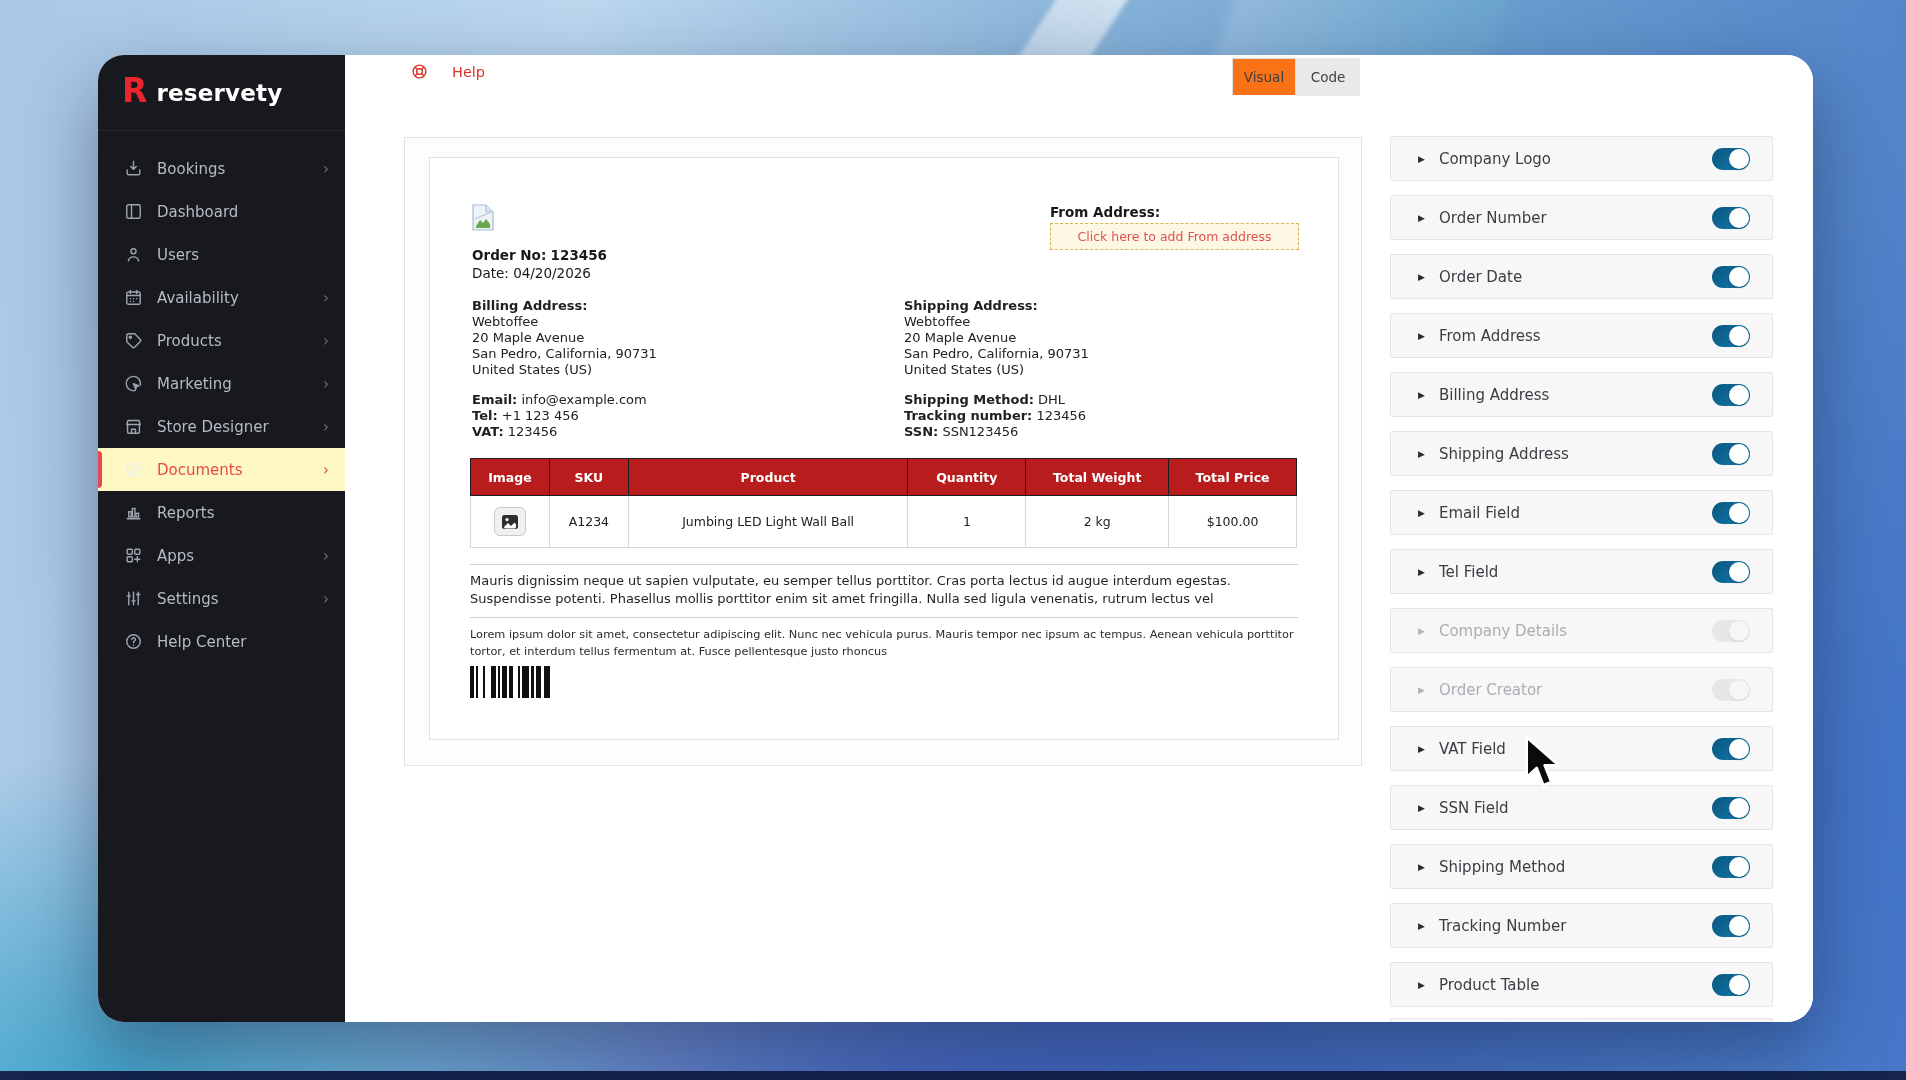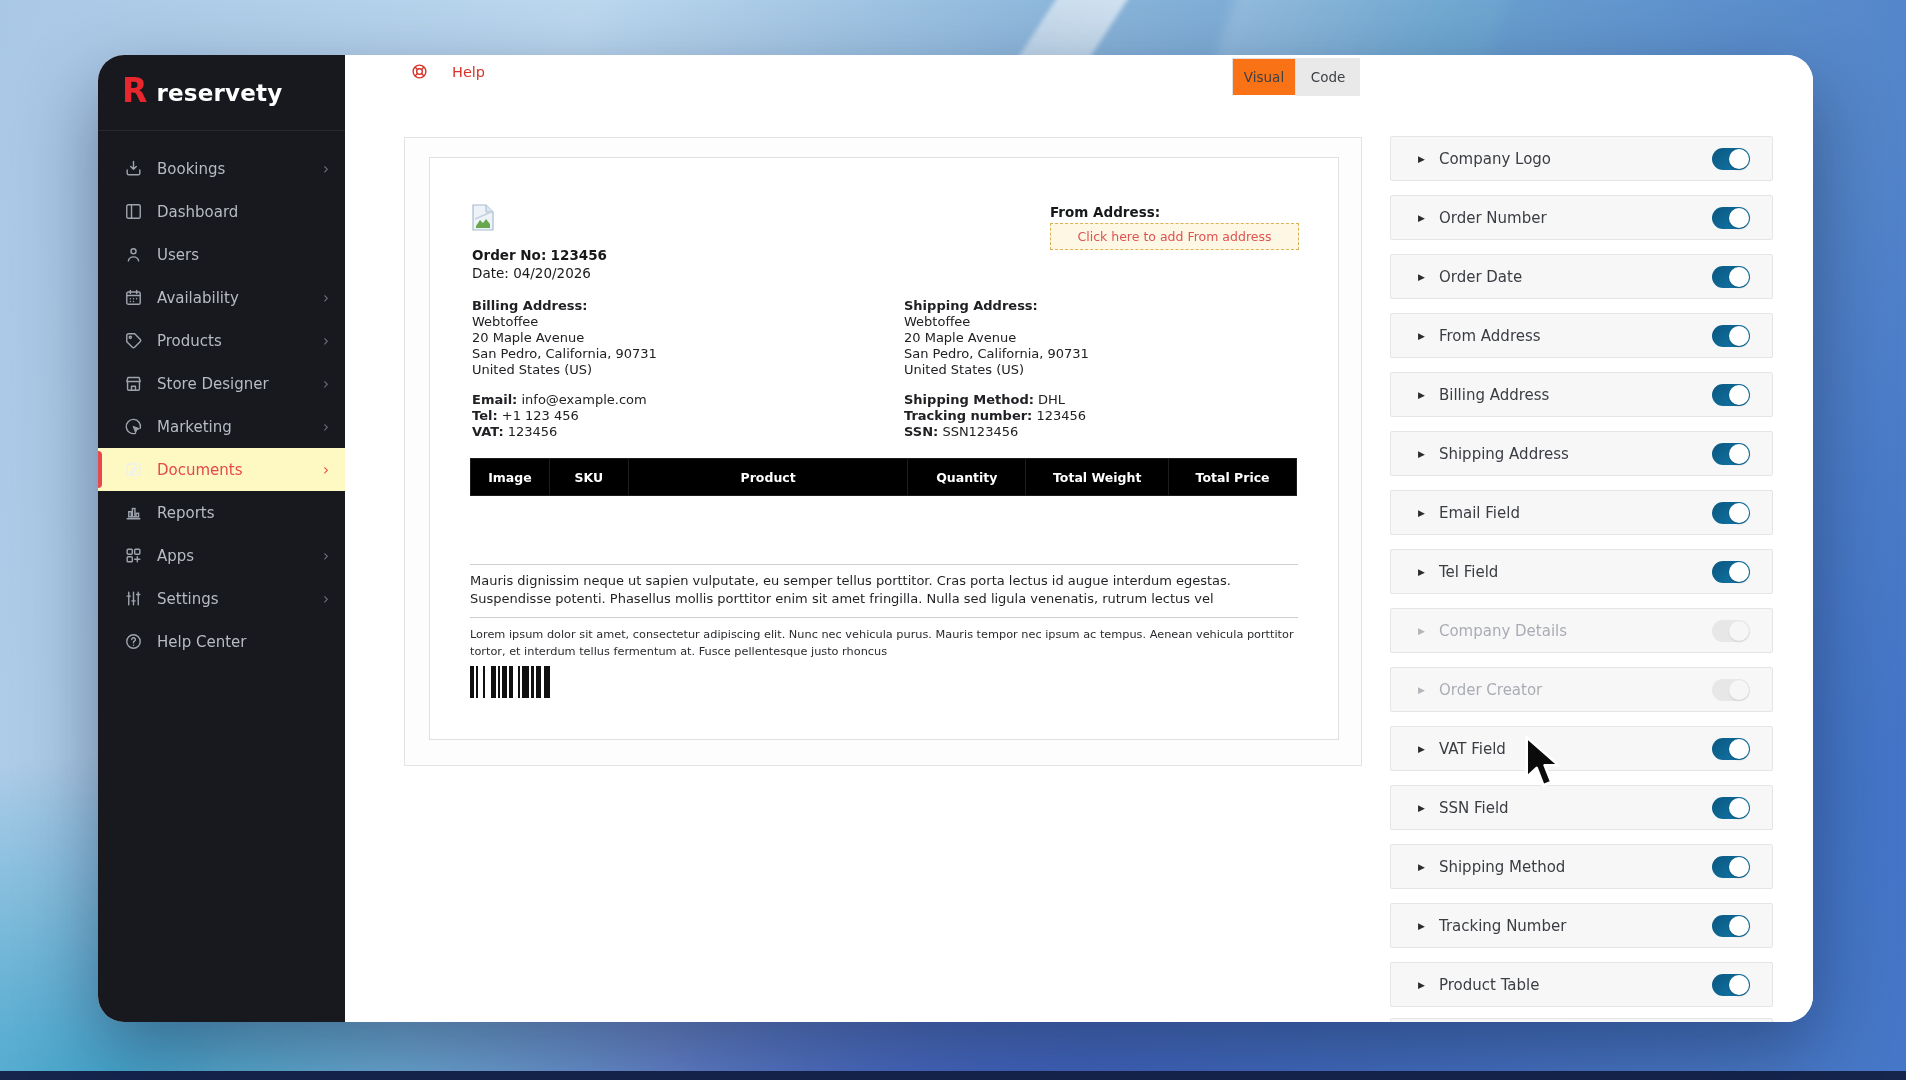--- a/index.html
+++ b/index.html
@@ -83,21 +83,21 @@
 
   .addr { position:absolute; top:140px; width:400px; font-size:13px; color:#202124; line-height:16px; }
   .addr.billing { left:42px; }
   .addr.shipping { left:474px; }
   .addr-label { font-weight:700; }
   .addr-fields { margin-top:14px; }
   .addr-fields b { font-weight:700; }
 
   .ptable { position:absolute; left:40px; top:300px; width:827px; border-collapse:collapse;
     font-size:12.5px; color:#202124; }
-  .ptable th { background:#000000; color:#fff; font-weight:700; height:37px;
+  .ptable th { background:#b91c1c; color:#fff; font-weight:700; height:37px;
     border:1px solid #1d1d1f; text-align:center; }
   .ptable td { border:1px solid #d6d6d6; height:52px; text-align:center; background:#fff; }
   .c-img { width:79px; } .c-sku { width:79px; } .c-prod { width:280px; }
   .c-qty { width:118px; } .c-wt { width:143px; } .c-price { width:128px; }
   .img-chip { width:32px; height:29px; margin:0 auto; background:#f0f0f0; border:1px solid #c9c9c9;
     border-radius:6px; display:flex; align-items:center; justify-content:center; cursor:pointer; }
 
   .rule { position:absolute; left:40px; width:828px; border-top:1px solid #cfcfcf; }
   .rule.r1 { top:406px; } .rule.r2 { top:459px; }
   .para1 { position:absolute; left:40px; top:414px; width:832px; font-size:13px;
@@ -201,38 +201,38 @@
                 <path d="M20.6 13.4 13.4 20.6a2 2 0 0 1-2.8 0L3.5 13.5V6A2.5 2.5 0 0 1 6 3.5h7.5l7.1 7.1a2 2 0 0 1 0 2.8z"></path>
                 <circle cx="8" cy="8" r="1.4"></circle>
               </svg>
             </span>
           <span class="nav-label">Products</span>
           <span class="chev"></span>
         </div>
 
         <div class="nav-item">
           <span class="nav-icon">
+              <svg viewBox="0 0 24 24" fill="none" stroke="currentColor" stroke-width="1.8" stroke-linecap="round">
+                <path d="M14.5 20.6A9 9 0 1 1 20.6 14"></path>
+                <path d="M12 12l7.5 2.8-3.3 1.4L14.8 19.5z" fill="currentColor" stroke-width="1.2"></path>
+              </svg>
+            </span>
+          <span class="nav-label">Marketing</span>
+          <span class="chev"></span>
+        </div>
+
+        <div class="nav-item">
+          <span class="nav-icon">
               <svg viewBox="0 0 24 24" fill="none" stroke="currentColor" stroke-width="1.8" stroke-linecap="round" stroke-linejoin="round">
                 <path d="M4.5 10.5V19a1.5 1.5 0 0 0 1.5 1.5h12a1.5 1.5 0 0 0 1.5-1.5v-8.5"></path>
                 <path d="M3.5 9.5 5 4.5h14l1.5 5z"></path>
                 <path d="M9.5 20.5v-5h5v5"></path>
               </svg>
             </span>
           <span class="nav-label">Store Designer</span>
-          <span class="chev"></span>
-        </div>
-
-        <div class="nav-item">
-          <span class="nav-icon">
-              <svg viewBox="0 0 24 24" fill="none" stroke="currentColor" stroke-width="1.8" stroke-linecap="round">
-                <path d="M14.5 20.6A9 9 0 1 1 20.6 14"></path>
-                <path d="M12 12l7.5 2.8-3.3 1.4L14.8 19.5z" fill="currentColor" stroke-width="1.2"></path>
-              </svg>
-            </span>
-          <span class="nav-label">Marketing</span>
           <span class="chev"></span>
         </div>
 
         <div class="nav-item active">
           <span class="nav-icon">
               <svg viewBox="0 0 24 24" fill="none" stroke="currentColor" stroke-width="1.8" stroke-linejoin="round">
                 <rect x="4" y="5" width="16" height="14" rx="2"></rect>
                 <path d="M8.5 14.5 14 9l2 2-5.5 5.5H8.5z"></path>
               </svg>
             </span>
@@ -362,20 +362,36 @@
 
           <table class="ptable">
             <tbody>
                 <tr>
               <th class="c-img">Image</th>
               <th class="c-sku">SKU</th>
               <th class="c-prod">Product</th>
               <th class="c-qty">Quantity</th>
               <th class="c-wt">Total Weight</th>
               <th class="c-price">Total Price</th>
+            </tr>
+            <tr>
+              <td class="c-img">
+                <span class="img-chip">
+                      <svg viewBox="0 0 18 16" width="18" height="16">
+                        <rect x="1" y="1" width="16" height="14" rx="2.5" fill="#2e2e2e"></rect>
+                        <circle cx="6" cy="5.6" r="1.6" fill="#fff"></circle>
+                        <path d="M3 13l4-4 3 3 3.5-3.5 1.5 1.8V13a1.6 1.6 0 0 1-1.6 1.6H4.6A1.6 1.6 0 0 1 3 13z" fill="#fff"></path>
+                      </svg>
+                    </span>
+              </td>
+              <td class="c-sku">A1234</td>
+              <td class="c-prod">Jumbing LED Light Wall Ball</td>
+              <td class="c-qty">1</td>
+              <td class="c-wt">2 kg</td>
+              <td class="c-price">$100.00</td>
             </tr>
           </tbody>
             </table>
 
           <div class="rule r1"></div>
           <div class="para1">Mauris dignissim neque ut sapien vulputate, eu semper tellus porttitor. Cras porta lectus id augue interdum egestas. Suspendisse potenti. Phasellus mollis porttitor enim sit amet fringilla. Nulla sed ligula venenatis, rutrum lectus vel</div>
           <div class="rule r2"></div>
           <div class="para2">Lorem ipsum dolor sit amet, consectetur adipiscing elit. Nunc nec vehicula purus. Mauris tempor nec ipsum ac tempus. Aenean vehicula porttitor tortor, et interdum tellus fermentum at. Fusce pellentesque justo rhoncus</div>
 
           <div class="barcode">

